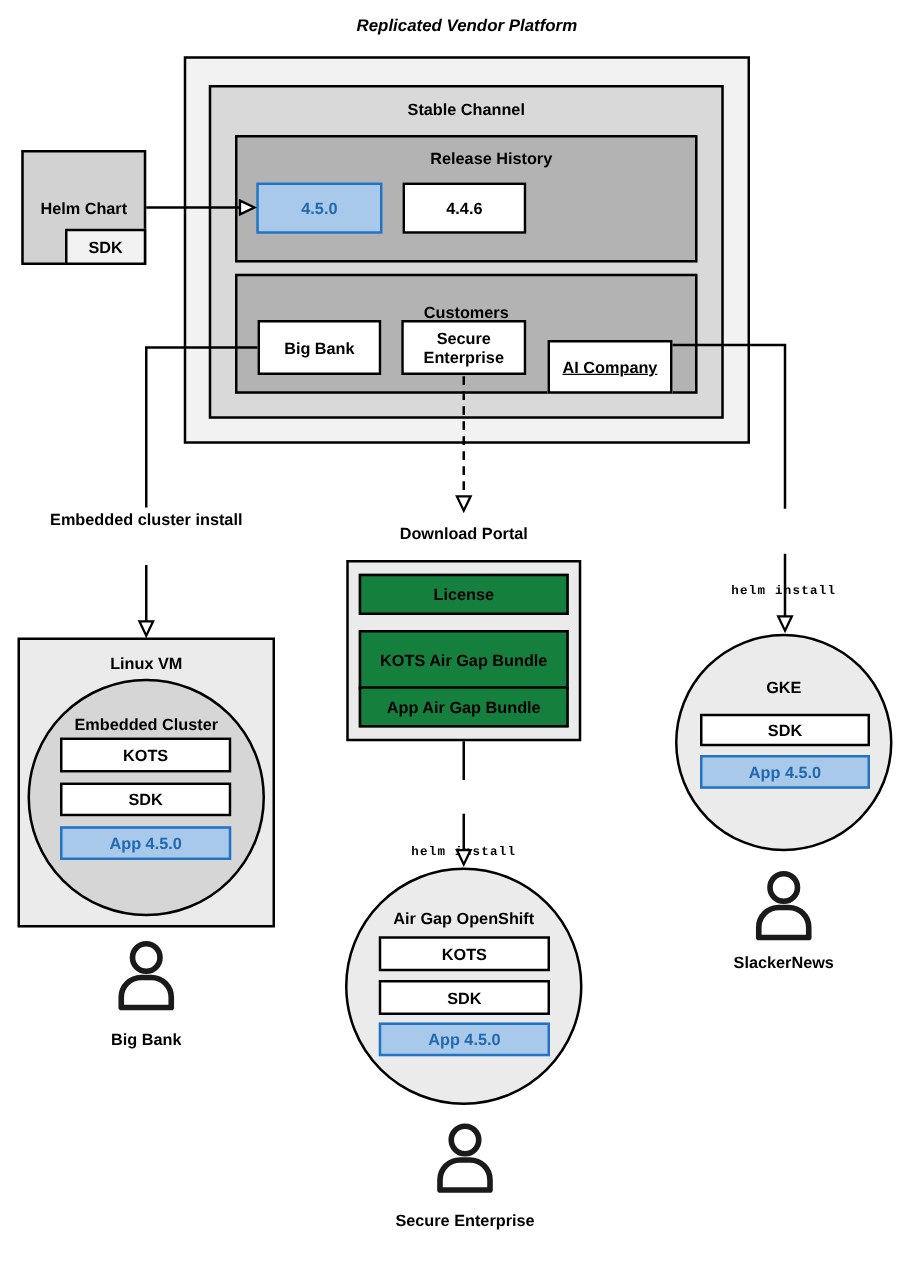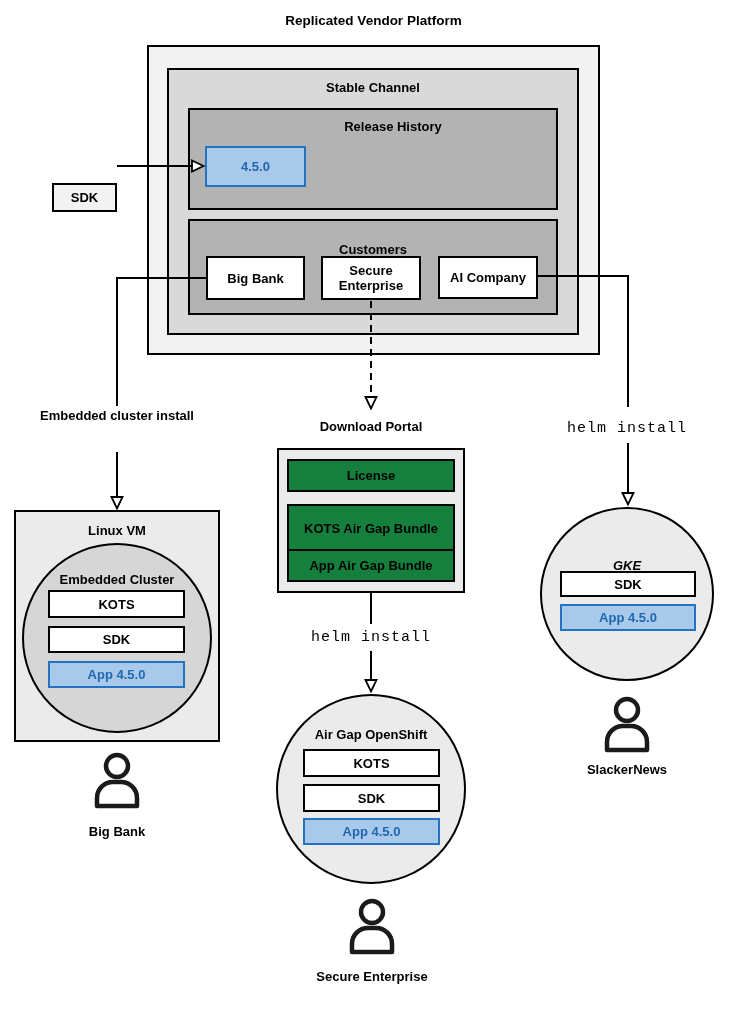--- a/index.html
+++ b/index.html
@@ -13,49 +13,53 @@
   .container{border:2px solid #000;}
   .cell{
     border:2.5px solid #000;background:#fff;
     display:flex;align-items:center;justify-content:center;
     font-weight:bold;font-size:13px;text-align:center;line-height:15px;
   }
   .cell.blue{background:#a9c9ea;border-color:#2373c1;color:#2068b2;}
   .cell.gray{background:#15803d;}
   .circle{border:2.5px solid #000;border-radius:50%;}
   .lbl13{font-size:13px;font-weight:bold;line-height:17px;}
-  .mono{font-family:"Liberation Mono","DejaVu Sans Mono",monospace;font-weight:normal;font-size:15px;letter-spacing:1px;}
+  .mono{font-family:"Liberation Mono","DejaVu Sans Mono",monospace;font-weight:bold;font-size:10px;letter-spacing:1px;margin-top:48px;}
   svg.layer{position:absolute;left:0;top:0;pointer-events:none;}
   .person{stroke:#1a1a1a;stroke-width:4.5;fill:none;stroke-linejoin:round;stroke-linecap:round;}
 </style>
 </head>
 <body>
 
 <div id="stage">
 
-  <div class="abs ctr bold" style="left:147px;top:13px;width:453px;font-size:13.5px;">Replicated Vendor Platform</div>
+  <div class="abs ctr bold" style="left:147px;top:13px;width:453px;font-size:13.5px;font-style:italic;">Replicated Vendor Platform</div>
 
   <div class="abs container" style="left:147px;top:45px;width:453px;height:310px;background:#f2f2f2;"></div>
 
   <div class="abs container" style="left:167px;top:68px;width:412px;height:267px;background:#d9d9d9;">
     <div class="ctr lbl13" style="margin-top:9px;">Stable Channel</div>
   </div>
 
   <div class="abs container" style="left:188px;top:108px;width:370px;height:102px;background:#b3b3b3;">
     <div class="ctr lbl13" style="margin-top:8px;margin-left:40px;">Release History</div>
   </div>
   <div class="abs cell blue" style="left:205px;top:146px;width:101px;height:41px;">4.5.0</div>
+  <div class="abs cell" style="left:322px;top:146px;width:99px;height:41px;">4.4.6</div>
 
   <div class="abs container" style="left:188px;top:219px;width:370px;height:96px;background:#b3b3b3;">
     <div class="ctr lbl13" style="margin-top:20px;">Customers</div>
   </div>
   <div class="abs cell" style="left:206px;top:256px;width:99px;height:44px;">Big Bank</div>
   <div class="abs cell" style="left:321px;top:256px;width:100px;height:44px;">Secure Enterprise</div>
-  <div class="abs cell" style="left:438px;top:256px;width:100px;height:43px;">AI Company</div>
+  <div class="abs cell" style="left:438px;top:272px;width:100px;height:43px;text-decoration:underline;">AI Company</div>
 
+  <div class="abs" style="left:17px;top:120px;width:100px;height:92px;background:#d2d2d2;border:2.5px solid #000;">
+    <div class="ctr lbl13" style="margin-top:36px;">Helm Chart</div>
+  </div>
   <div class="abs cell" style="left:52px;top:183px;width:65px;height:29px;background:#f2f2f2;">SDK</div>
 
   <div class="abs ctr lbl13" style="left:37px;top:407px;width:160px;">Embedded cluster install</div>
 
   <div class="abs" style="left:14px;top:510px;width:206px;height:232px;background:#ebebeb;border:2.5px solid #000;">
     <div class="ctr lbl13" style="margin-top:10px;">Linux VM</div>
   </div>
   <div class="abs circle" style="left:22px;top:543px;width:190px;height:190px;background:#d6d6d6;">
     <div class="ctr lbl13" style="margin-top:26px;text-align:center;">Embedded Cluster</div>
   </div>
@@ -86,21 +90,21 @@
 
   <svg class="layer" style="left:344px;top:898px;" width="56" height="58" viewBox="0 0 56 58">
     <circle class="person" cx="28" cy="14" r="11"></circle>
     <path class="person" d="M8 54 v-8 a16 16 0 0 1 16 -16 h8 a16 16 0 0 1 16 16 v8 z"></path>
   </svg>
   <div class="abs ctr lbl13" style="left:312px;top:968px;width:120px;">Secure Enterprise</div>
 
   <div class="abs ctr mono" style="left:537px;top:420px;width:180px;">helm install</div>
 
   <div class="abs circle" style="left:540px;top:507px;width:174px;height:174px;background:#ebebeb;">
-    <div class="ctr lbl13" style="margin-top:48px;font-style:italic;">GKE</div>
+    <div class="ctr lbl13" style="margin-top:32px;">GKE</div>
   </div>
   <div class="abs cell" style="left:560px;top:571px;width:136px;height:26px;">SDK</div>
   <div class="abs cell blue" style="left:560px;top:604px;width:136px;height:27px;">App 4.5.0</div>
 
   <svg class="layer" style="left:599px;top:696px;" width="56" height="58" viewBox="0 0 56 58">
     <circle class="person" cx="28" cy="14" r="11"></circle>
     <path class="person" d="M8 54 v-8 a16 16 0 0 1 16 -16 h8 a16 16 0 0 1 16 16 v8 z"></path>
   </svg>
   <div class="abs ctr lbl13" style="left:567px;top:761px;width:120px;">SlackerNews</div>
 

